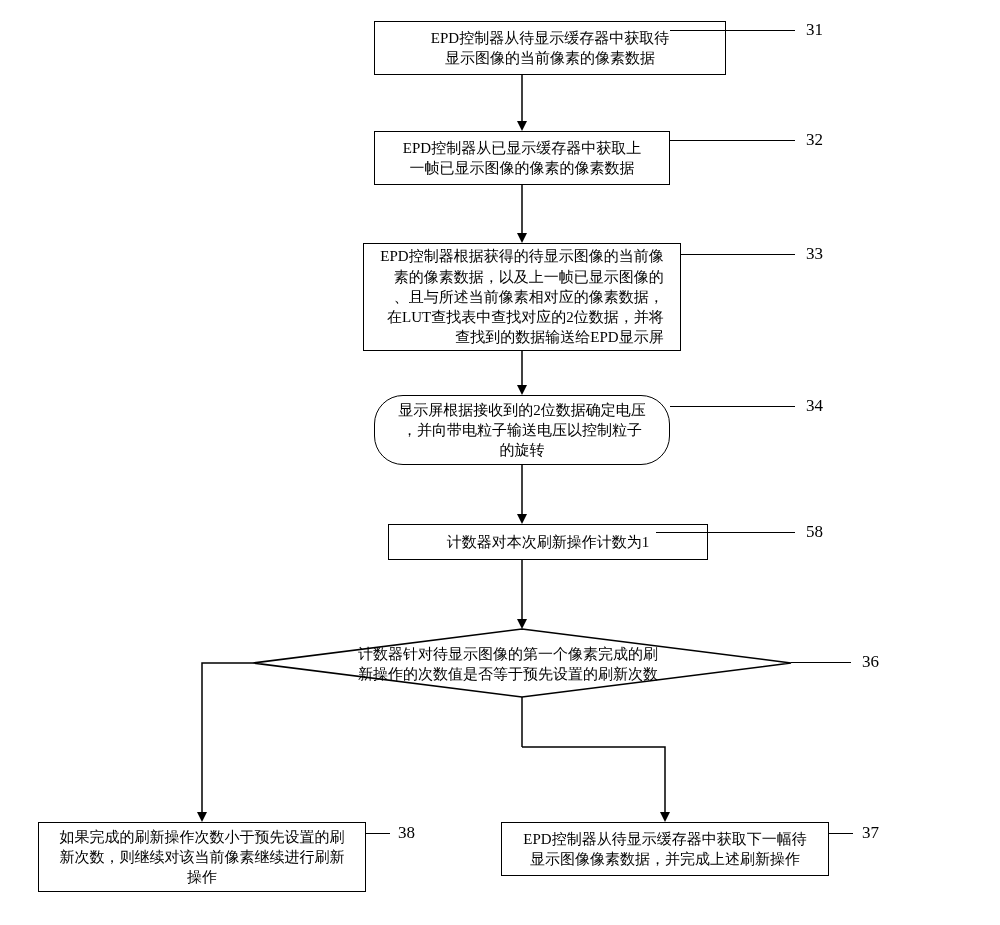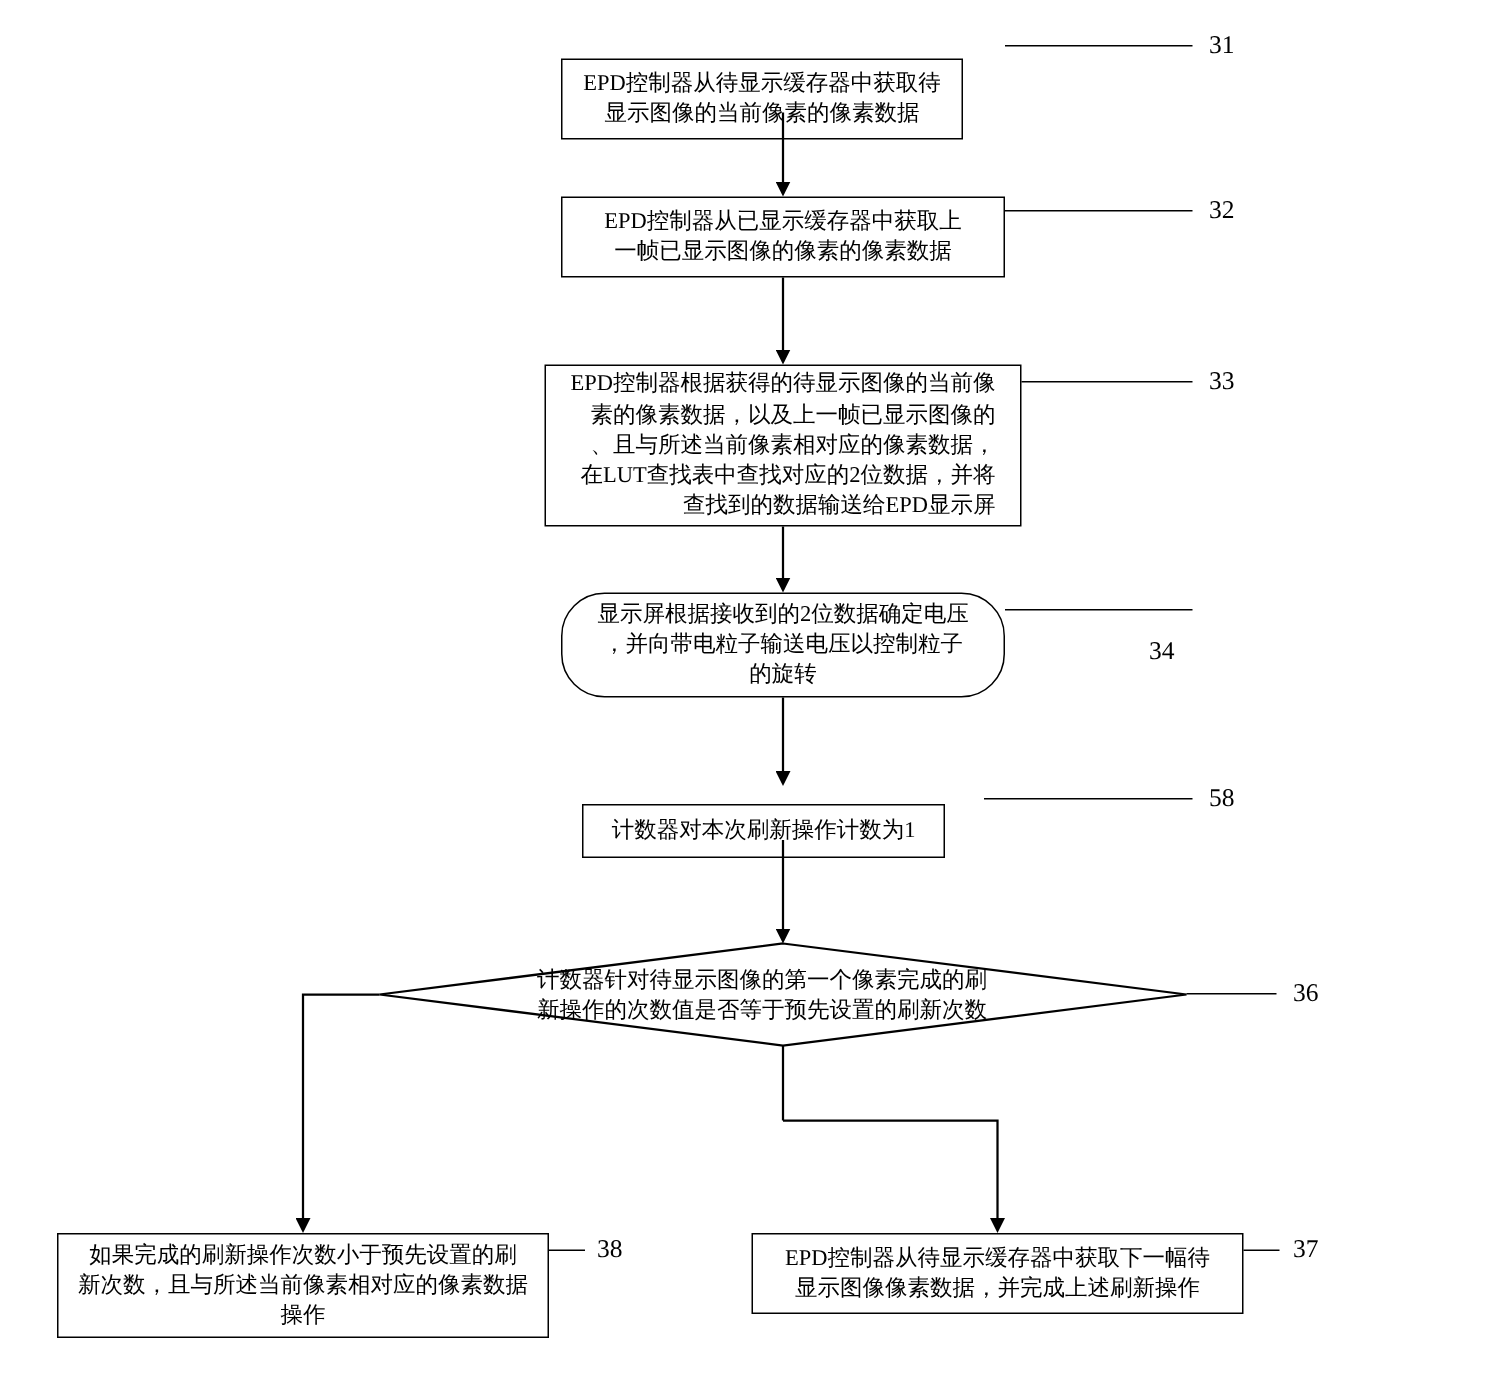--- a/index.html
+++ b/index.html
@@ -45,21 +45,21 @@
     width: 1000px;
     height: 925px;
     pointer-events: none;
   }
 </style>
 </head>
 <body>
 
 <div class="canvas">
 
-  <div class="box" style="left:374px; top:39px; width:268px; height:54px;">
+  <div class="box" style="left:374px; top:21px; width:352px; height:54px;">
     <span style="white-space:pre-line;">EPD控制器从待显示缓存器中获取待
 显示图像的当前像素的像素数据</span>
   </div>
   <div class="label-line" style="left:670px; top:30px; width:125px;"></div>
   <div class="label" style="left:806px; top:20px;">31</div>
 
   <div class="box" style="left:374px; top:131px; width:296px; height:54px;">
     <span style="white-space:pre-line;">EPD控制器从已显示缓存器中获取上
 一帧已显示图像的像素的像素数据</span>
   </div>
@@ -75,23 +75,23 @@
   </div>
   <div class="label-line" style="left:681px; top:254px; width:114px;"></div>
   <div class="label" style="left:806px; top:244px;">33</div>
 
   <div class="box" style="left:374px; top:395px; width:296px; height:70px;border-radius:29px;">
     <span style="white-space:pre-line;">显示屏根据接收到的2位数据确定电压
 ，并向带电粒子输送电压以控制粒子
 的旋转</span>
   </div>
   <div class="label-line" style="left:670px; top:406px; width:125px;"></div>
-  <div class="label" style="left:766px; top:396px;margin-top:28px;">34</div>
+  <div class="label" style="left:806px; top:396px;">34</div>
 
-  <div class="box" style="left:388px; top:536px; width:242px; height:36px;">
+  <div class="box" style="left:388px; top:524px; width:320px; height:36px;">
     <span style="white-space:pre-line;">计数器对本次刷新操作计数为1</span>
   </div>
   <div class="label-line" style="left:656px; top:532px; width:139px;"></div>
   <div class="label" style="left:806px; top:522px;">58</div>
 
   <div style="position:absolute; left:358px; top:644px; width:328px; text-align:left; line-height:1.35;">
     <span style="white-space:pre-line;">计数器针对待显示图像的第一个像素完成的刷
 新操作的次数值是否等于预先设置的刷新次数</span>
   </div>
   <div class="label-line" style="left:791px; top:662px; width:60px;"></div>
@@ -99,21 +99,21 @@
 
   <div class="box" style="left:501px; top:822px; width:328px; height:54px;">
     <span style="white-space:pre-line;">EPD控制器从待显示缓存器中获取下一幅待
 显示图像像素数据，并完成上述刷新操作</span>
   </div>
   <div class="label-line" style="left:829px; top:833px; width:24px;"></div>
   <div class="label" style="left:862px; top:823px;">37</div>
 
   <div class="box" style="left:38px; top:822px; width:328px; height:70px;">
     <span style="white-space:pre-line;">如果完成的刷新操作次数小于预先设置的刷
-新次数，且与所述当前像素相对应的像素数据
+新次数，则继续对该当前像素继续进行刷新
 操作</span>
   </div>
   <div class="label-line" style="left:366px; top:833px; width:24px;"></div>
   <div class="label" style="left:398px; top:823px;">38</div>
 
   <svg class="overlay" viewBox="0 0 1000 925">
     <defs>
       <marker id="ah" markerWidth="10" markerHeight="10" refX="8" refY="5" orient="auto" markerUnits="userSpaceOnUse">
         <path d="M0,0 L10,5 L0,10 Z" fill="#000"></path>
       </marker>

